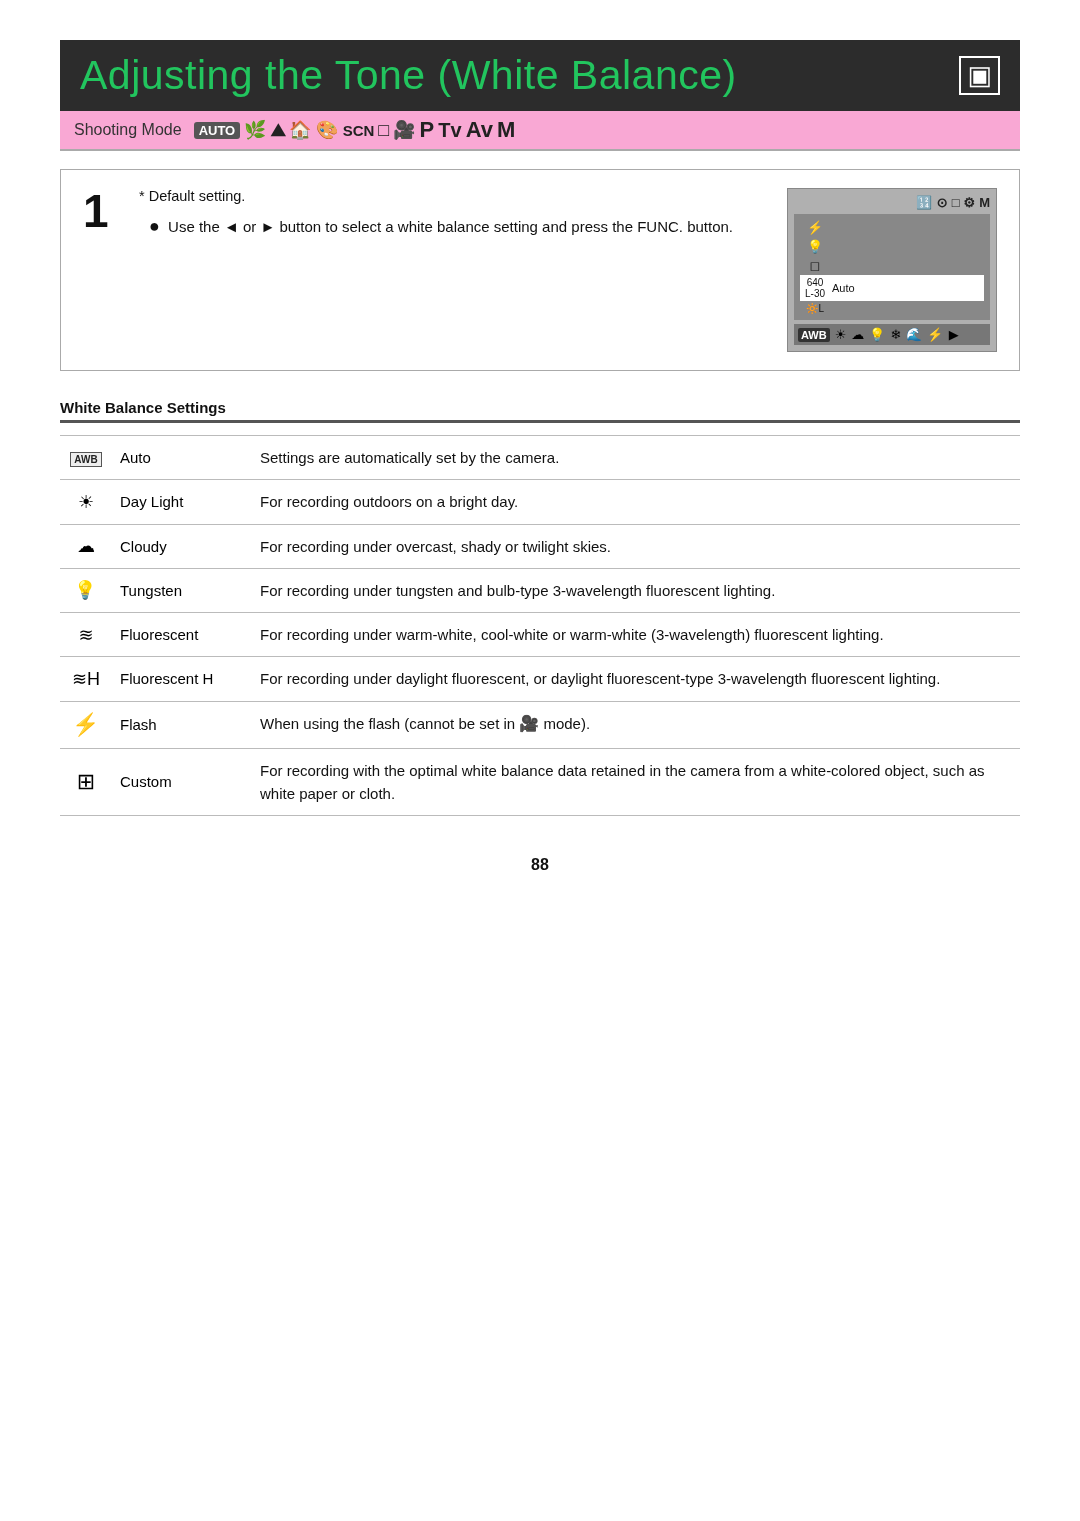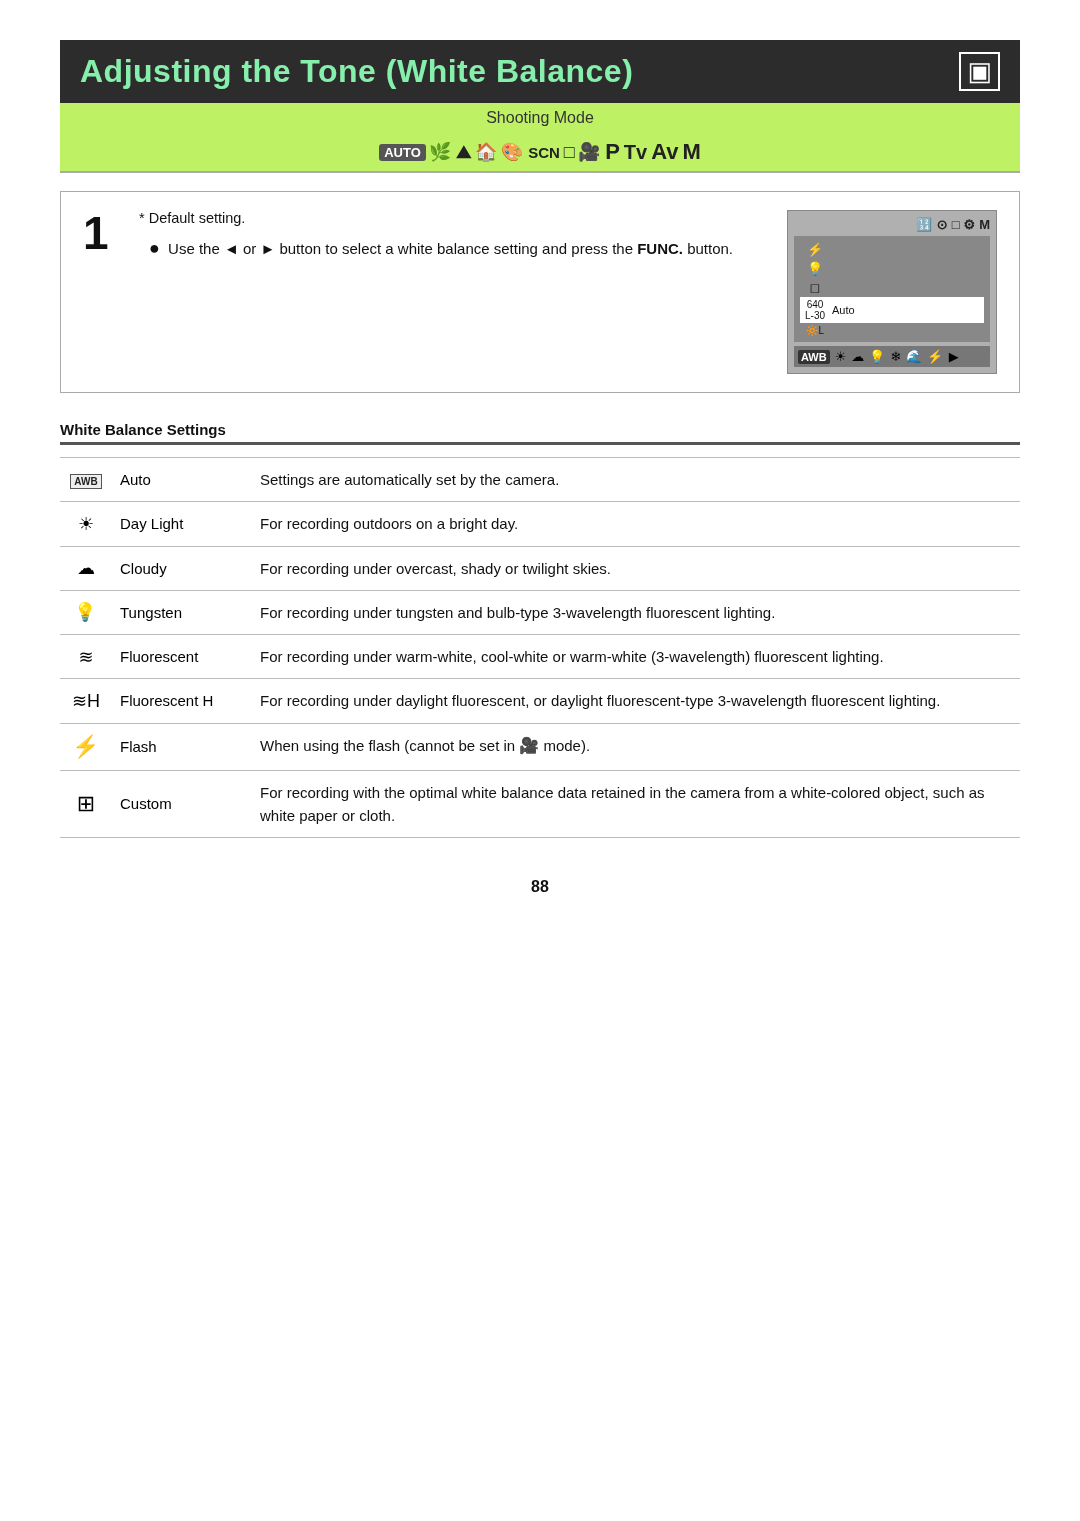--- a/index.html
+++ b/index.html
@@ -24,42 +24,41 @@
     .header-bar {
       background: #2c2c2c;
       color: #fff;
       padding: 12px 20px;
       display: flex;
       align-items: center;
       justify-content: space-between;
       margin-bottom: 0;
     }
     .header-title {
-      font-size: 32px;
-      font-weight: bold;
-      color: #86efac;
+      font-size: 41px;
+      font-weight: normal;
+      color: #22c55e;
       letter-spacing: 0.5px;
     }
     .header-icon {
       font-size: 26px;
       color: #fff;
       border: 2px solid #fff;
       padding: 2px 6px;
     }
 
     
     .shooting-mode-bar {
-      background: #bef264;
+      background: #f9a8d4;
       padding: 6px 14px;
       display: flex;
       align-items: center;
       gap: 12px;
       margin-bottom: 18px;
       border-bottom: 2px solid #aaa;
-      flex-direction: column;
     }
     .shooting-mode-label {
       font-size: 16px;
       color: #333;
       white-space: nowrap;
     }
     .shooting-mode-icons {
       font-size: 18px;
       color: #222;
       display: flex;
@@ -271,21 +270,21 @@
     
     .page-number {
       text-align: center;
       font-size: 16px;
       font-weight: bold;
       margin-top: 40px;
       color: #111;
     }
 
     
-    .bold { font-weight: bold; }
+    .bold { font-weight: normal; }
 
     .mode-scn {
       font-size: 15px;
       font-weight: bold;
       color: #222;
     }
     .mode-symbol {
       font-size: 18px;
       font-weight: bold;
     }

